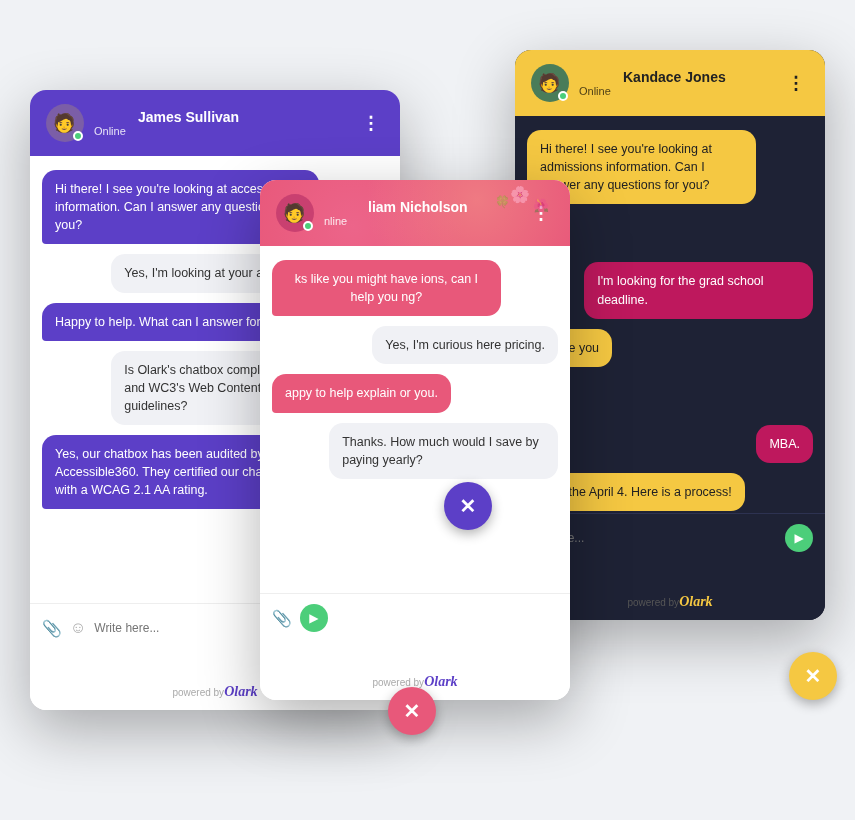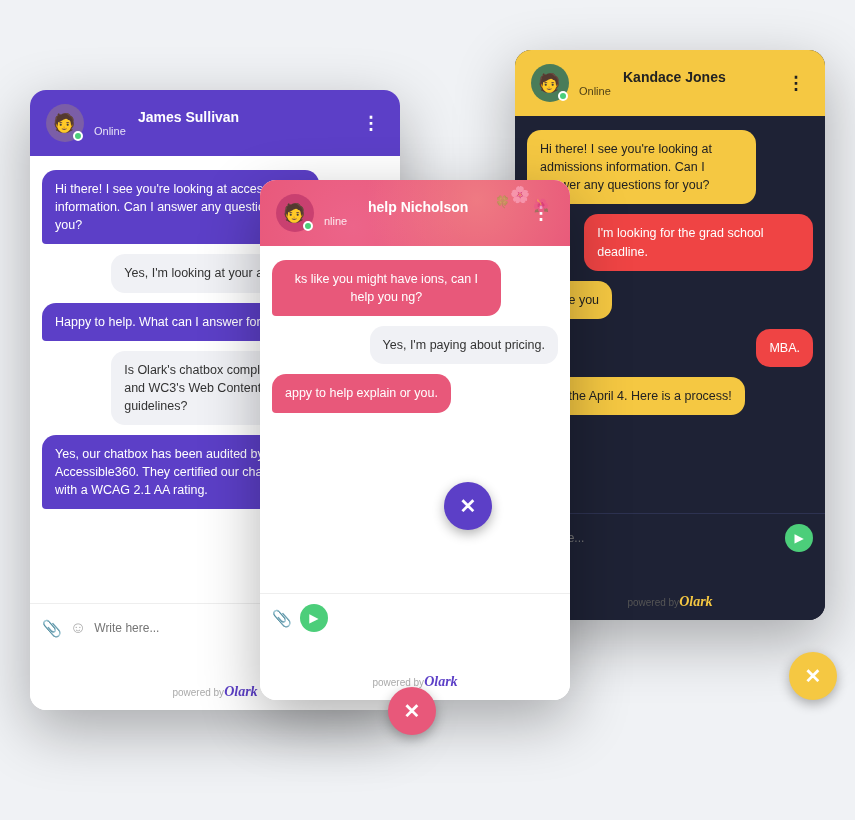--- a/index.html
+++ b/index.html
@@ -156,23 +156,24 @@
       align-self: flex-end;
       background: #f0f1f5;
       color: #333;
     }
 
     .msg-agent-james { background: #5c3fc7; border-bottom-left-radius: 4px; }
     .msg-agent-liam { background: #e8587a; border-bottom-left-radius: 4px; text-align: center; }
     .msg-agent-kandace { background: #f5c842; color: #222; border-bottom-left-radius: 4px; }
 
     .msg-user-dark {
-      background: #ef4444;
+      background: #be185d;
       color: #fff;
       align-self: flex-end;
+      margin-top: 48px;
     }
 
     
     .chat-input-area {
       border-top: 1px solid #eee;
       padding: 10px 12px;
       display: flex;
       align-items: center;
       gap: 8px;
       background: #fff;
@@ -325,30 +326,31 @@
   <div class="chat-header header-liam" style="position:relative; overflow:hidden;">
 
     <span style="position:absolute; right:40px; top:5px; font-size:16px; opacity:0.5;">🌸</span>
     <span style="position:absolute; right:60px; top:15px; font-size:12px; opacity:0.4;">🍀</span>
     <span style="position:absolute; right:20px; top:18px; font-size:13px; opacity:0.4;">🌺</span>
     <div class="avatar avatar-liam">
       <span class="avatar-emoji">🧑</span>
       <div class="online-dot"></div>
     </div>
     <div class="header-info">
-      <div class="header-name">help Nicholson</div>
+      <div class="header-name">liam Nicholson</div>
       <div class="header-status">nline</div>
     </div>
     <div class="header-menu">⋮</div>
   </div>
 
   <div class="chat-body chat-body-light">
     <div class="msg msg-agent msg-agent-liam">ks like you might have ions, can I help you ng?</div>
-    <div class="msg msg-user">Yes, I'm paying about pricing.</div>
+    <div class="msg msg-user">Yes, I'm curious here pricing.</div>
     <div class="msg msg-agent msg-agent-liam">appy to help explain or you.</div>
+    <div class="msg msg-user">Thanks. How much would I save by paying yearly?</div>
   </div>
 
   <div class="chat-input-area">
     <span class="input-icon">📎</span>
     <button class="send-btn">
       <span class="send-arrow">▶</span>
     </button>
   </div>
   <div class="powered-by">
     <span>powered by</span>

